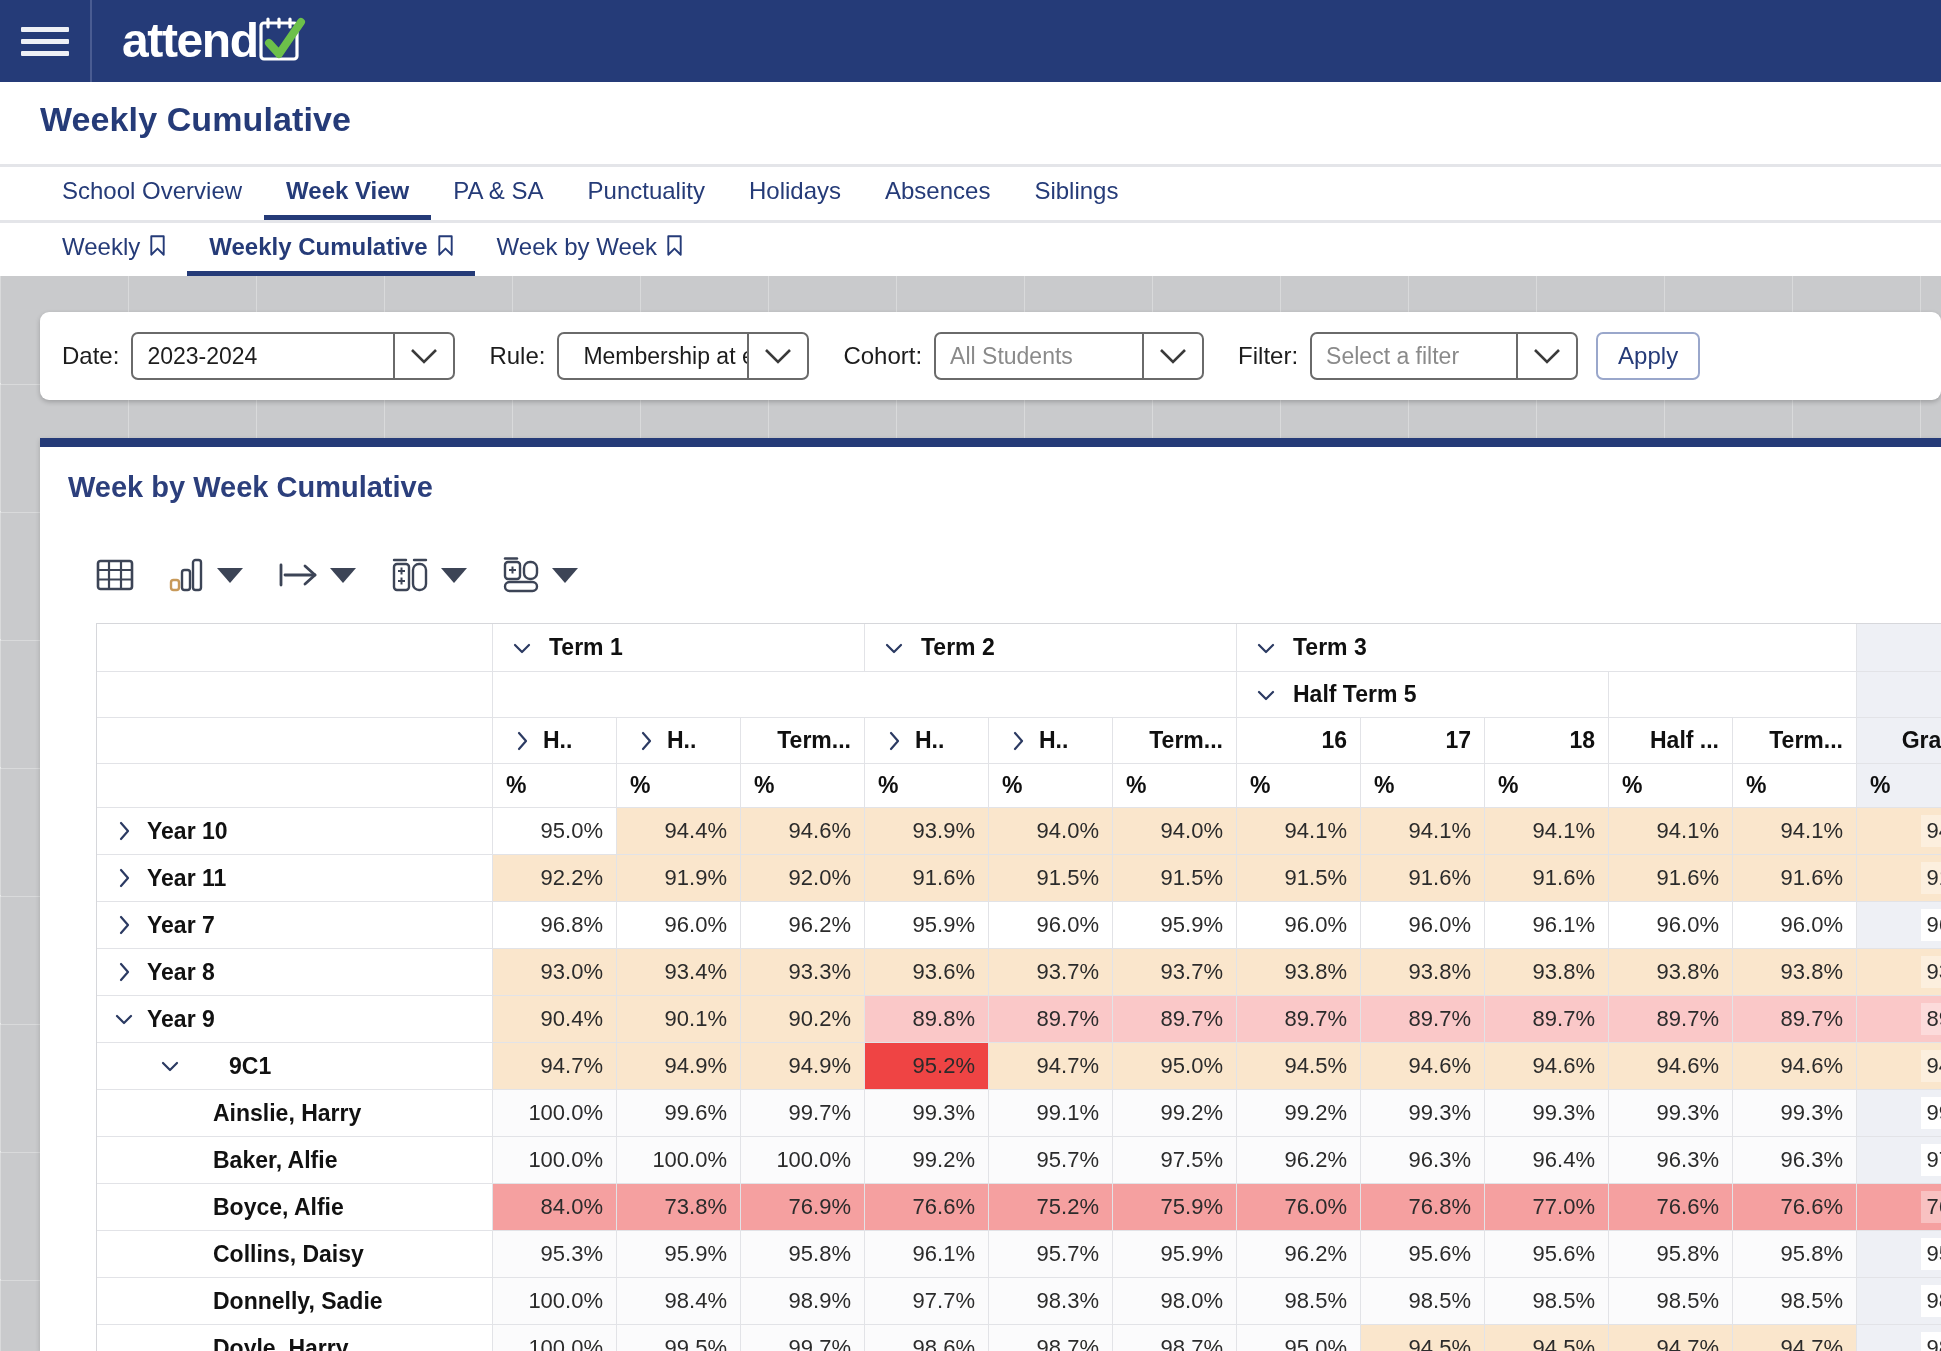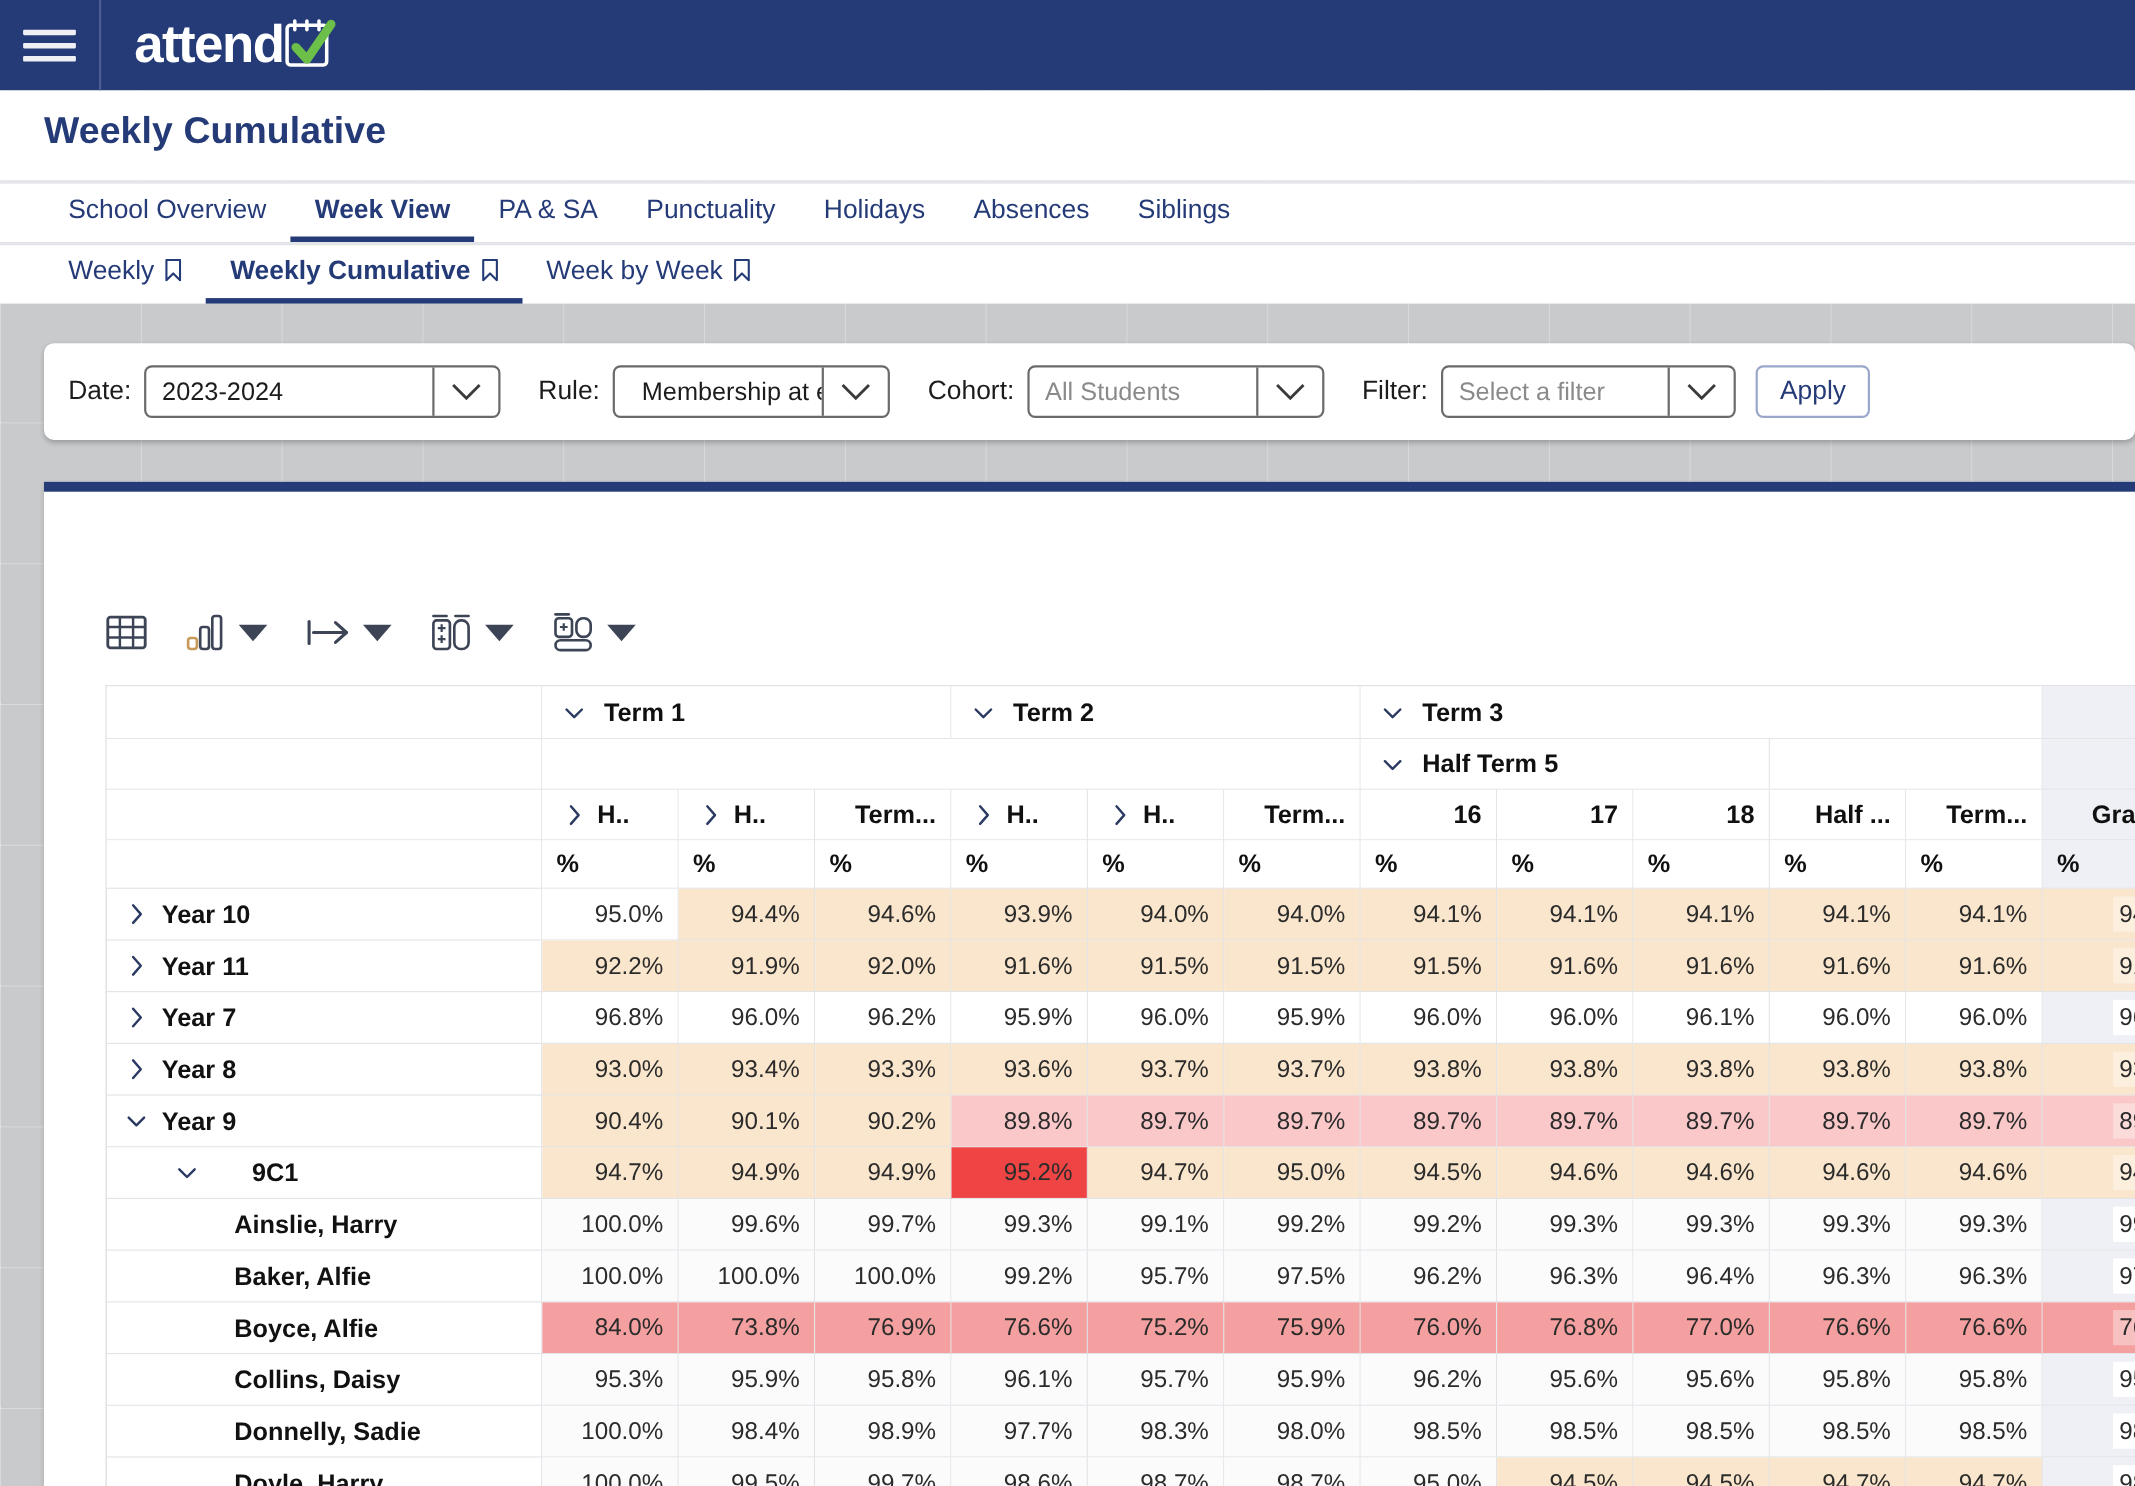--- a/index.html
+++ b/index.html
@@ -258,20 +258,21 @@
     <span class="caret">
       <svg width="30" height="18" viewBox="0 0 30 18">
           <polyline points="3,3 15,15 27,3" fill="none" stroke="#3a3a3a" stroke-width="2.6"></polyline>
         </svg>
     </span>
   </div>
   <div id="applybtn">Apply</div>
 </div>
 
 <div id="contentcard">
+  <div id="cardtitle">Week by Week Cumulative</div>
 
   <div id="toolbar">
     <div class="tool">
       <svg width="38" height="34" viewBox="0 0 38 34">
         <rect x="2" y="3" width="34" height="28" rx="2.5" fill="none" stroke="#3c4456" stroke-width="2.6"></rect>
         <line x1="2" y1="12" x2="36" y2="12" stroke="#3c4456" stroke-width="2.2"></line>
         <line x1="2" y1="21.5" x2="36" y2="21.5" stroke="#3c4456" stroke-width="2.2"></line>
         <line x1="13" y1="3" x2="13" y2="31" stroke="#3c4456" stroke-width="2.2"></line>
         <line x1="25" y1="3" x2="25" y2="31" stroke="#3c4456" stroke-width="2.2"></line>
       </svg>

